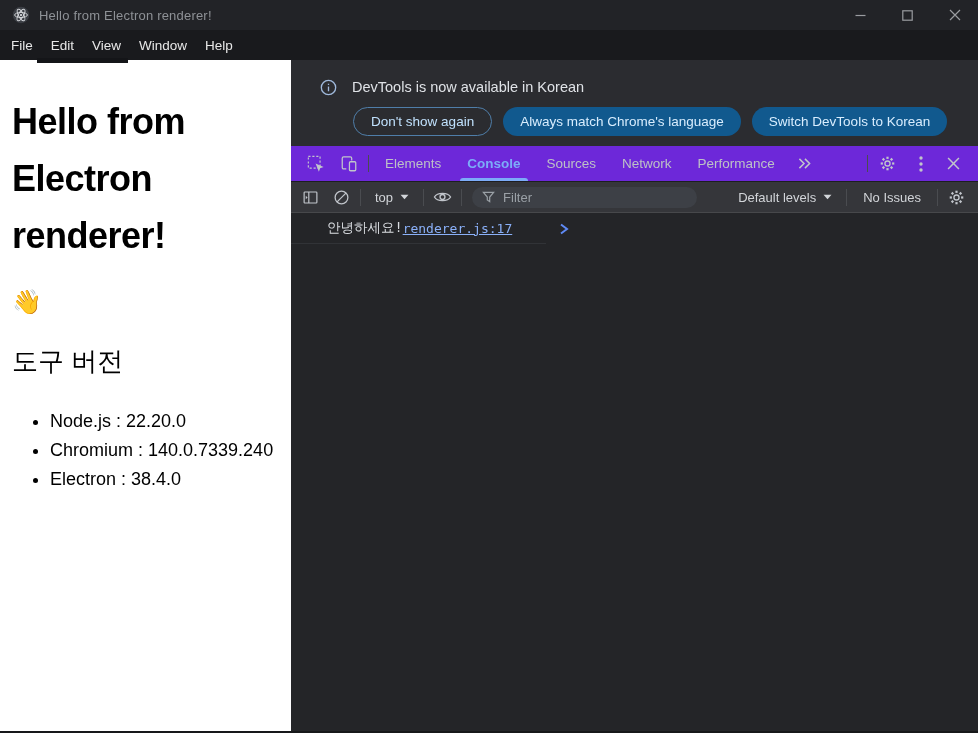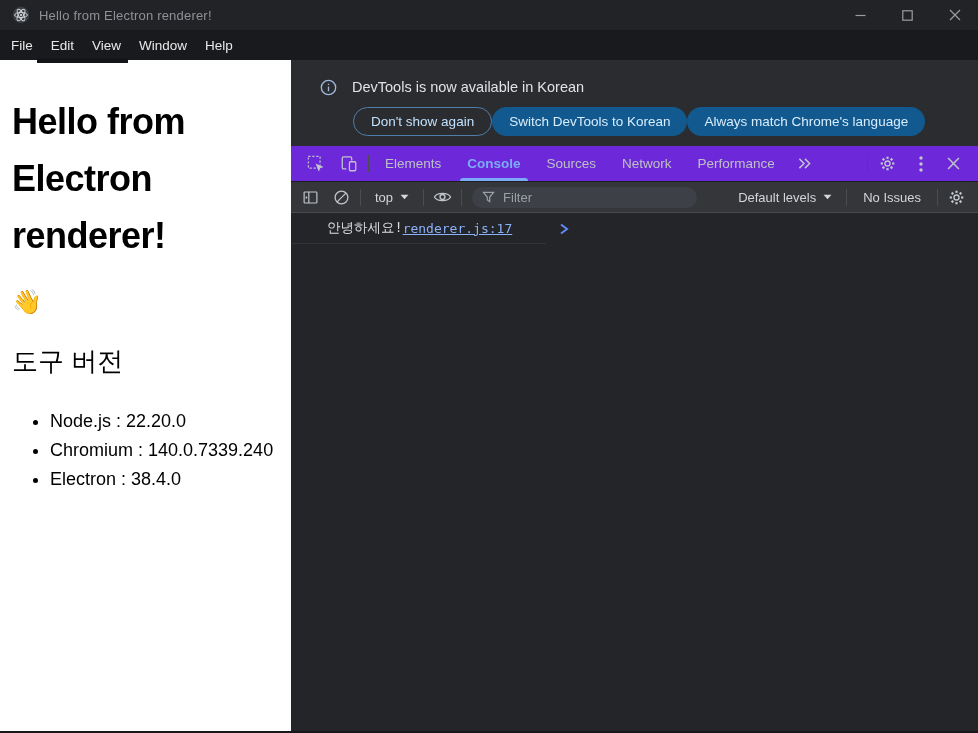--- a/index.html
+++ b/index.html
@@ -37,21 +37,21 @@
   .version-list li { padding-right:10px; }
 
   
   .devtools { position:absolute; left:291px; top:60px; width:687px; height:673px;
     background:#242528; display:flex; flex-direction:column; overflow:hidden; color:#bdc1c6; }
 
   
   .banner { position:relative; height:86px; background:#2b2c30; flex:none; }
   .info-icon { position:absolute; left:29px; top:19px; color:#9fb9dc; }
   .banner-msg { position:absolute; left:61px; top:19px; font-size:14.5px; color:#dfe2e6; }
-  .banner-buttons { position:absolute; left:62px; top:47px; display:flex; white-space:nowrap; }
+  .banner-buttons { position:absolute; left:62px; top:47px; display:flex; gap:11px; white-space:nowrap; }
   .btn { height:29px; border-radius:15px; padding:0 17px; font-size:13.5px;
     display:flex; align-items:center; }
   .btn-outline { border:1px solid #4f7ea9; color:#c0e1fd; background:transparent; }
   .btn-fill { background:#11598e; color:#d8edfe; border:none; }
 
   
   .tabbar { height:36px; background:#6d28d9; border-bottom:1px solid #1d1e21;
     display:flex; align-items:center; flex:none; padding:0 8px; }
   .icon-btn { width:33px; height:100%; display:flex; align-items:center; justify-content:center; color:#c1c5cb; }
   .sep { width:1px; height:17px; background:#4a4c50; margin:0 3px; flex:none; }
@@ -144,22 +144,22 @@
     <span class="info-icon">
       <svg width="17" height="17" viewBox="0 0 18 18" fill="none" stroke="currentColor" stroke-width="1.4">
         <circle cx="9" cy="9" r="7.6"></circle>
         <line x1="9" y1="8" x2="9" y2="13"></line>
         <line x1="9" y1="5" x2="9" y2="6.3"></line>
       </svg>
     </span>
     <span class="banner-msg">DevTools is now available in Korean</span>
     <div class="banner-buttons">
       <button class="btn btn-outline">Don't show again</button>
+      <button class="btn btn-fill">Always match Chrome's language</button>
       <button class="btn btn-fill">Switch DevTools to Korean</button>
-      <button class="btn btn-fill">Always match Chrome's language</button>
     </div>
   </div>
 
   <div class="tabbar">
     <div class="icon-btn">
       <svg width="18" height="18" viewBox="0 0 20 20">
         <rect x="1.5" y="1.5" width="13" height="13" fill="none" stroke="currentColor" stroke-width="1.3" stroke-dasharray="2.4 2"></rect>
         <path d="M9.5 9.5 L18.5 13.2 L14.6 14.6 L13.2 18.5 Z" fill="currentColor"></path>
       </svg>
     </div>

